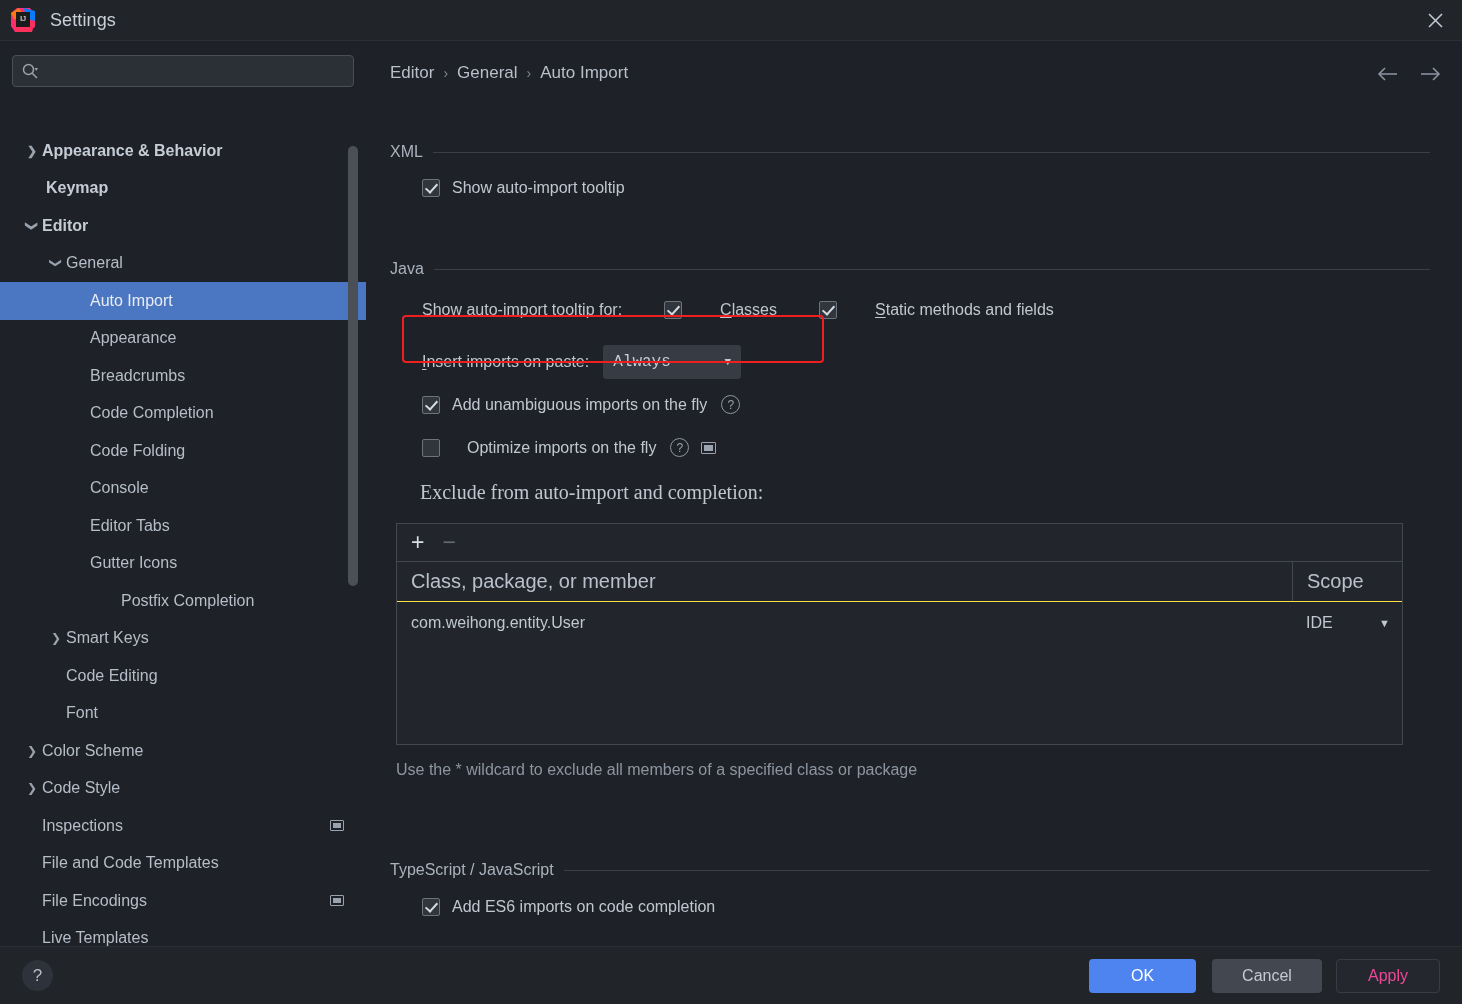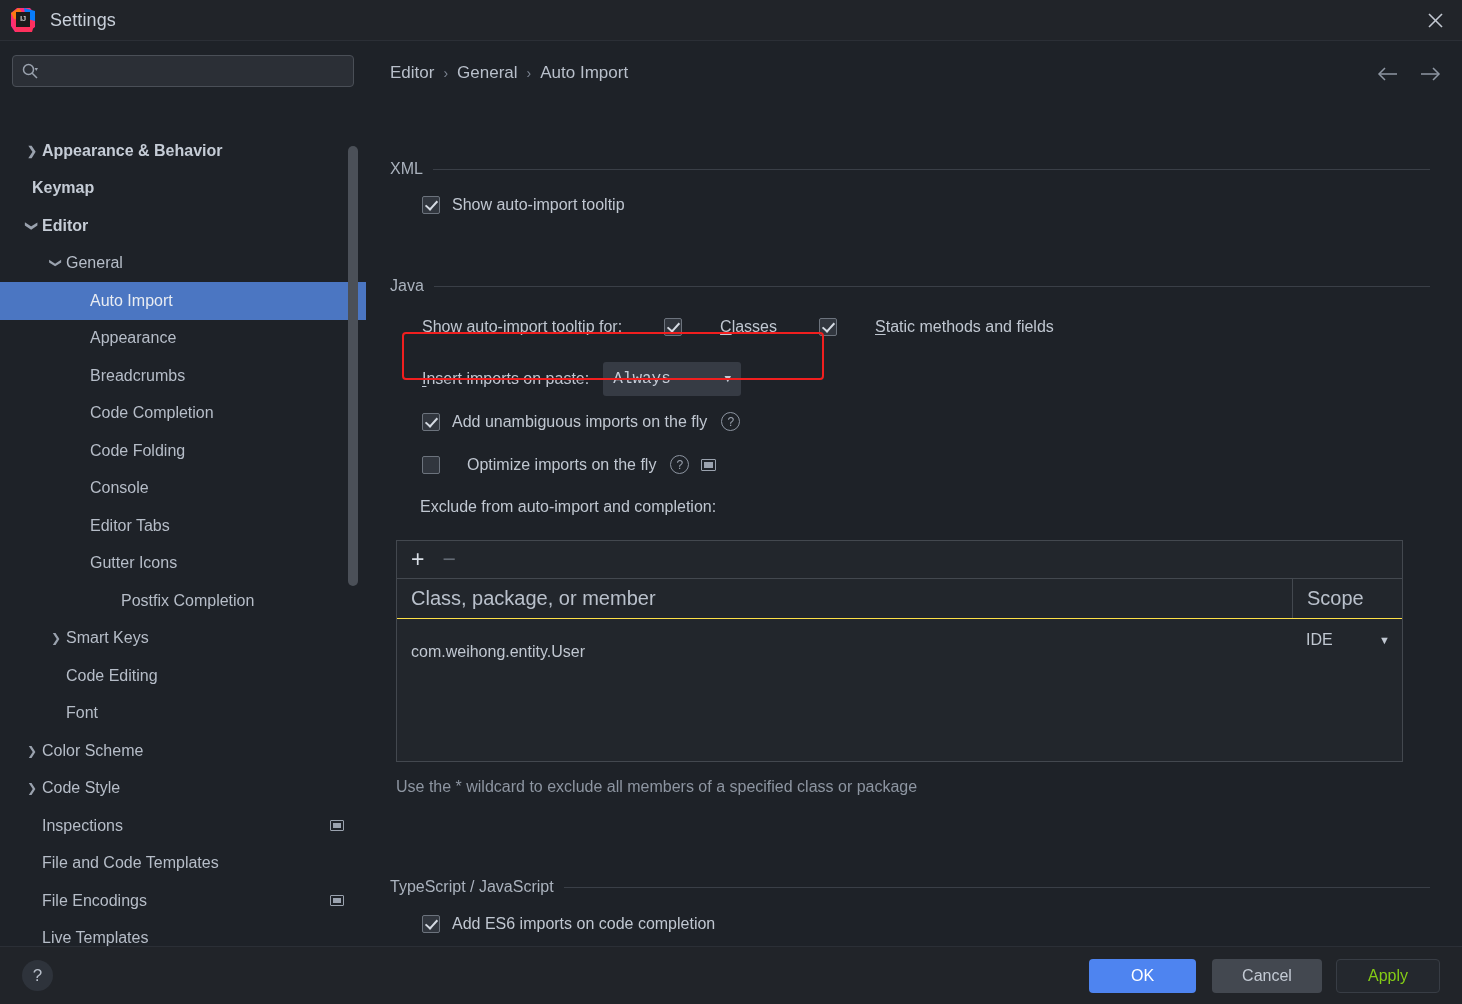--- a/index.html
+++ b/index.html
@@ -89,21 +89,21 @@
   .breadcrumb {
     position: absolute; left: 24px; top: 22px;
     display: flex; align-items: center; font-size: 17px; color: #b8bfca;
   }
   .crumb-sep { margin: 0 9px; color: #7d8592; font-size: 14px; }
   .nav-arrows {
     position: absolute; right: 20px; top: 24px; display: flex; gap: 18px;
     color: #8f97a3;
   }
 
-  .content { position: absolute; left: 0; top: 95px; width: 1096px; height: 813px; }
+  .content { position: absolute; left: 0; top: 78px; width: 1096px; height: 813px; }
 
   .section-head {
     display: flex; align-items: center; gap: 10px;
     font-size: 16px; color: #aab2bd; margin-bottom: 4px;
   }
   .section-line { flex: 1; height: 1px; background: #3a3f47; }
 
   .row { display: flex; align-items: center; font-size: 16px; color: #c0c7d1; }
 
   .cb {
@@ -154,21 +154,21 @@
   }
   .tb-plus { font-size: 23px; color: #d8dee6; line-height: 1; }
   .tb-minus { font-size: 23px; color: #636a74; line-height: 1; }
   .excl-header {
     height: 40px; border-bottom: 1px solid #fde047; display: flex; align-items: center;
     font-size: 20px; color: #b9c0cb;
   }
   .col-main { flex: 1; padding-left: 14px; }
   .col-scope { width: 110px; padding-left: 14px; border-left: 1px solid #43484f; height: 100%;
                display: flex; align-items: center; }
-  .excl-row { height: 42px; display: flex; align-items: flex-end; font-size: 16px; color: #c0c7d1; }
+  .excl-row { height: 42px; display: flex; align-items: center; font-size: 16px; color: #c0c7d1; }
   .excl-row .col-scope { border-left: none; justify-content: space-between; padding-right: 12px; }
 
   .hint {
     position: absolute; left: 30px; top: 546px; width: 580px;
     font-size: 16px; color: #8d95a1; line-height: 26px;
   }
 
   .link { color: #5b8fe0; }
 
   
@@ -182,21 +182,21 @@
     display: flex; align-items: center; justify-content: center;
     font-size: 17px; color: #b7bec9;
   }
   .btn {
     position: absolute; top: 12px; height: 34px;
     border-radius: 4px; display: flex; align-items: center; justify-content: center;
     font-size: 16px;
   }
   .btn-ok { right: 266px; width: 107px; background: #4e84f0; color: #ffffff; }
   .btn-cancel { right: 140px; width: 110px; background: #434850; color: #c3cad4; }
-  .btn-apply { right: 22px; width: 104px; background: #24282e; border: 1px solid #383d45; color: #84cc16; }
+  .btn-apply { right: 22px; width: 104px; background: #24282e; border: 1px solid #383d45; color: #ec4899; }
 </style>
 </head>
 <body>
 
 <div class="accent-stripe"></div>
 
 <div class="titlebar">
   <div class="app-logo">
     <svg width="26" height="26" viewBox="0 0 26 26">
       <polygon points="1,6 7,1 20,1 25,7 25,20 18,25 5,25 1,19" fill="#fc2d78"></polygon>
@@ -228,21 +228,21 @@
       </span>
       <input class="search-input" type="text" placeholder="" style="">
     </div>
   </div>
 
   <div class="tree" id="tree">
       <div class="tree-item bold" style="padding-left: 22px;">
         <span class="tw">❯</span>
         <span class="tree-label">Appearance &amp; Behavior</span>
       </div>
-      <div class="tree-item bold" style="padding-left: 12px;">
+      <div class="tree-item bold" style="padding-left: 26px;">
         <span class="tw empty"></span>
         <span class="tree-label">Keymap</span>
       </div>
       <div class="tree-item bold" style="padding-left: 22px;">
         <span class="tw" style="transform: rotate(90deg);">❯</span>
         <span class="tree-label">Editor</span>
       </div>
       <div class="tree-item" style="padding-left: 46px;">
         <span class="tw" style="transform: rotate(90deg);">❯</span>
         <span class="tree-label">General</span>
@@ -393,21 +393,21 @@
       <span class="help-icon" style="margin-left:14px;">?</span>
     </div>
 
     <div class="row" style="position:absolute; left:56px; top:319px;">
       <span class="cb"></span>
       <span style="margin-left:27px;">Optimize imports on the fly</span>
       <span class="help-icon" style="margin-left:14px;">?</span>
       <span class="sq-icon" style="margin-left:12px;"></span>
     </div>
 
-    <div style="position:absolute; left:54px; top:362px; font-size:16px; color:#c0c7d1;">Exclude from auto-import and completion:</div>
+    <div style="position:absolute; left:54px; top:362px; font-size:20px; color:#c0c7d1;font-family:Liberation Serif, serif;">Exclude from auto-import and completion:</div>
 
     <div class="excl-table" style="left:30px; top:404px;">
       <div class="excl-toolbar">
         <span class="tb-plus">+</span>
         <span class="tb-minus">−</span>
       </div>
       <div class="excl-header">
         <span class="col-main">Class, package, or member</span>
         <span class="col-scope">Scope</span>
       </div>

